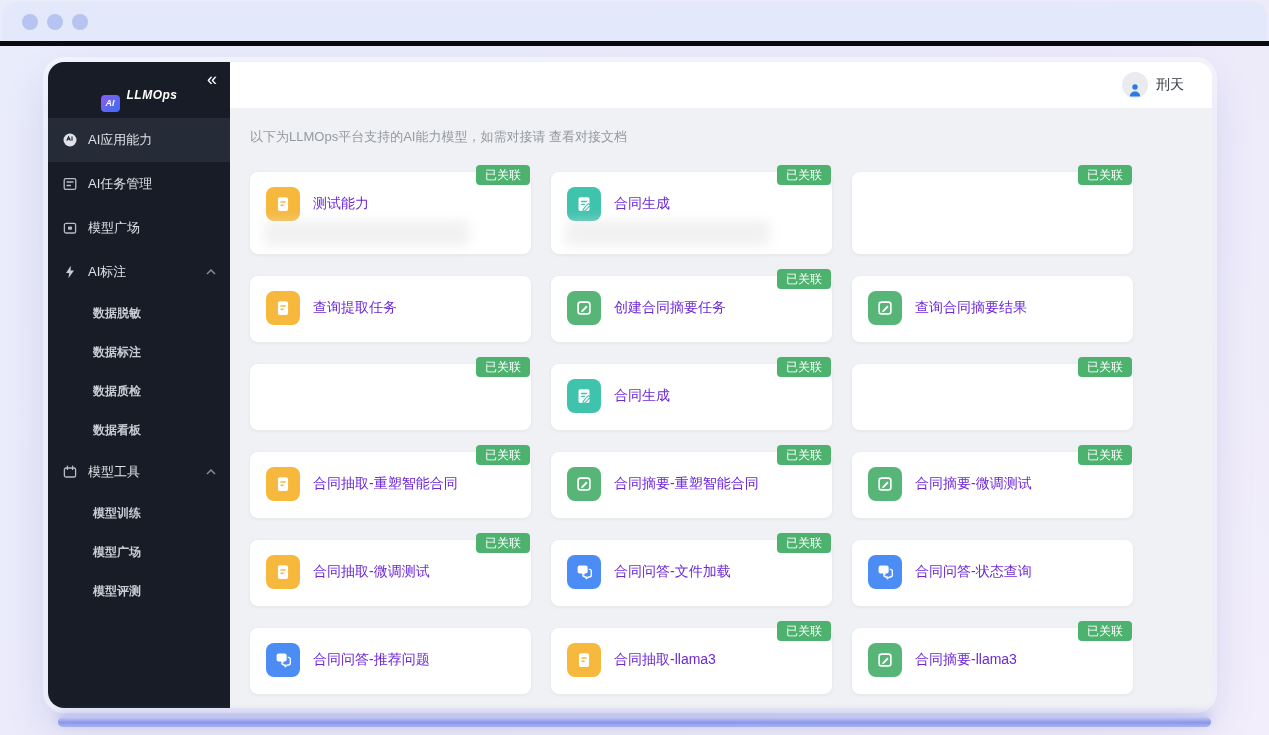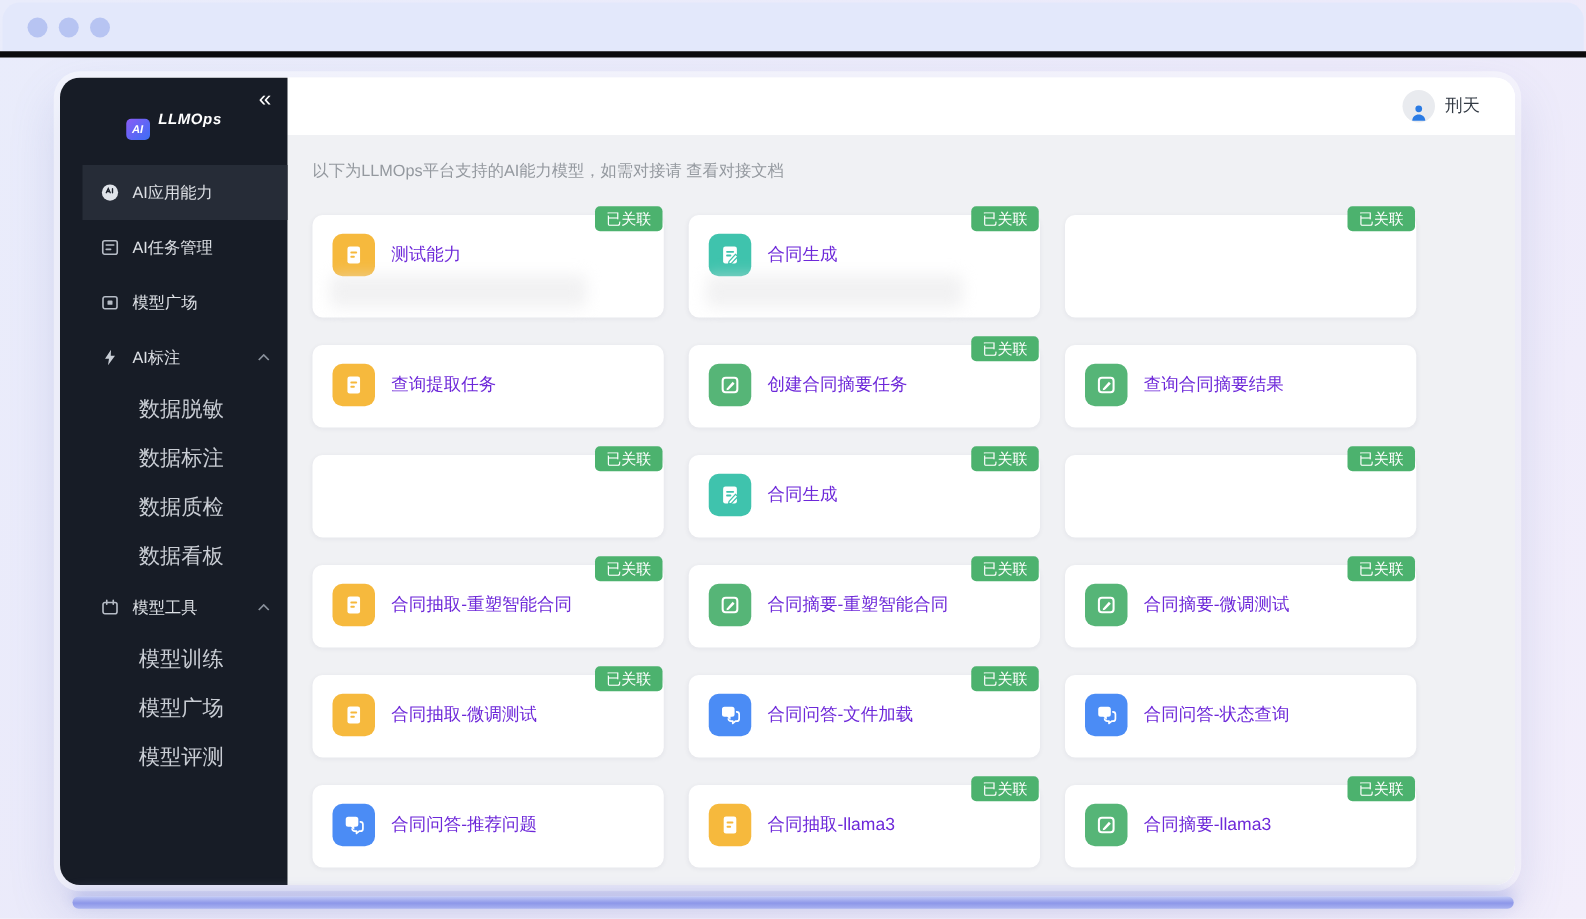--- a/index.html
+++ b/index.html
@@ -36,26 +36,26 @@
   .sidebar { width:182px; background:#171c26; color:#e2e5e9; flex-shrink:0; display:flex; flex-direction:column; position:relative; }
   .collapse { position:absolute; top:8px; right:13px; font-size:18px; color:#fff; cursor:pointer; line-height:1; }
   .logo-row { margin-top:22px; display:flex; align-items:center; justify-content:center; gap:7px; height:22px; }
   .logo-badge {
     width:19px; height:17px; border-radius:4px;
     background:linear-gradient(135deg,#8a5cf6 0%,#3b6ef5 100%);
     color:#fff; font-size:9px; font-weight:bold; font-style:italic;
     display:flex; align-items:center; justify-content:center;margin-top:16px;
   }
   .logo-title { color:#fff; font-size:12px; font-weight:bold; font-style:italic; letter-spacing:.5px; }
-  .nav { margin-top:26px; flex:1;padding-left:18px; }
+  .nav { margin-top:12px; flex:1; }
   .nav-item { height:44px; display:flex; align-items:center; padding:0 14px; font-size:13px; color:#dde0e5; cursor:pointer; }
   .nav-item.active { background:#262c37; }
   .nav-ic { width:16px; height:16px; margin-right:10px; flex-shrink:0; }
   .chev { width:10px; height:6px; margin-left:auto; }
-  .nav-sub { height:39px; display:flex; align-items:center; padding-left:45px; font-size:17px; color:#c9cdd4; cursor:pointer; }
+  .nav-sub { height:39px; display:flex; align-items:center; padding-left:45px; font-size:12px; color:#c9cdd4; cursor:pointer;font-weight:bold; }
 
   
   .rightcol { flex:1; display:flex; flex-direction:column; min-width:0; }
   .header { height:46px; background:#fff; display:flex; align-items:center; justify-content:flex-end; padding-right:28px; flex-shrink:0; }
   .avatar { width:26px; height:26px; border-radius:50%; background:#e9ebef; display:flex; align-items:flex-end; justify-content:center; overflow:hidden; cursor:pointer; }
   .avatar svg { width:16px; height:16px; }
   .username { margin-left:8px; font-size:14px; color:#333a44; }
 
   .main { flex:1; background:#f0f1f4; padding:20px 79px 20px 20px; overflow:hidden; }
   .intro { font-size:13px; color:#94999f; }

